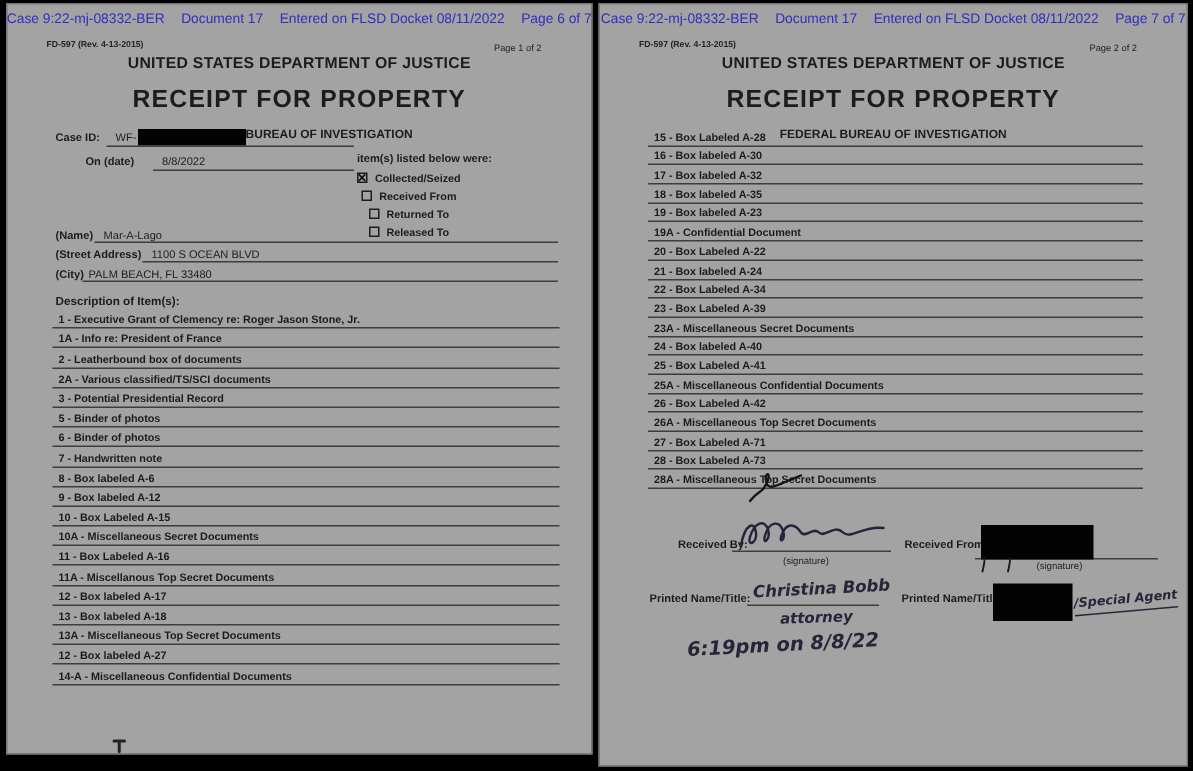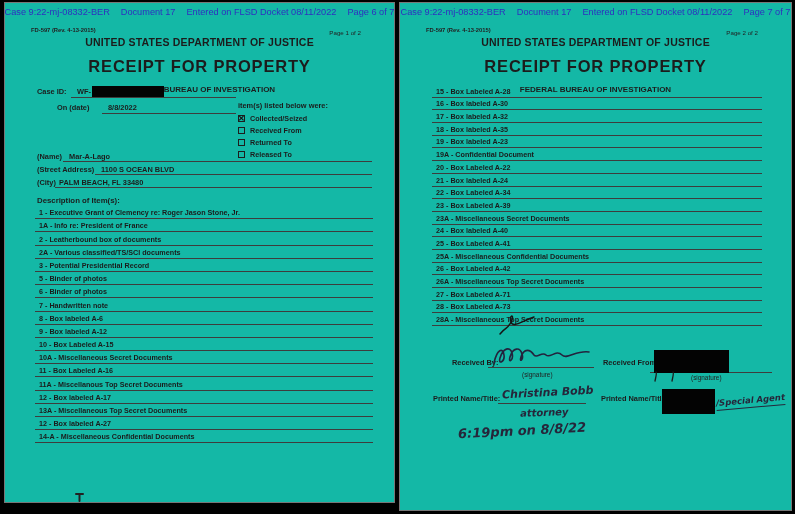--- a/index.html
+++ b/index.html
@@ -6,44 +6,44 @@
   html,body { width:795px; height:514px; }
   body {
     background:#000;
     position:relative;
     font-family:"Liberation Sans", sans-serif;
     color:#1c1c1c;
     overflow:hidden;
   }
   .page {
     position:absolute;
-    background:#14b8a6;
+    background:#a3a3a3;
     border:1px solid #777;
   }
   #page1 { left:4px; top:2px; width:391px; height:501px; }
   #page2 { left:399px; top:2px; width:393px; height:509px; }
 
   .docket {
     position:absolute; top:4px; left:0; right:0;
     display:flex; justify-content:center; gap:11px;
     font-size:9.2px; color:#2f2fc0; white-space:nowrap;
   }
   .form-no  { position:absolute; left:26px; top:24px; font-size:5.8px; font-weight:bold; color:#222; }
   .sheet-no { position:absolute; right:33px; top:26px; font-size:6.2px; color:#222; }
   .doj  { position:absolute; top:33px; left:0; right:0; text-align:center; font-size:10.5px; font-weight:bold; letter-spacing:.2px; }
   .fbi  { position:absolute; top:45px; left:0; right:0; text-align:center; font-size:8px; font-weight:bold;margin-top:37px; }
   .title{ position:absolute; top:54px; left:0; right:0; text-align:center; font-size:16.5px; font-weight:bold; letter-spacing:.8px; }
 
   .lbl   { position:absolute; font-size:7.4px; font-weight:bold; white-space:nowrap; }
-  .val   { position:absolute; font-size:7.4px; font-weight:bold; white-space:nowrap; }
+  .val   { position:absolute; font-size:7.4px; font-weight:normal; white-space:nowrap; }
   .rule  { position:absolute; border-bottom:1px solid #3d3d3d; }
   .redact{ position:absolute; background:#030303; }
 
   .cb-list { position:absolute; left:233px; top:109px; }
-  .cb-row  { display:flex; align-items:center; height:12px; }
+  .cb-row  { display:flex; align-items:center; height:12px;justify-content:center; }
   .cb {
     width:7px; height:7px; border:1px solid #1d1d1d; margin-right:5px;
     position:relative; flex:0 0 auto;
   }
   .cb.checked::after {
     content:"\2715"; position:absolute; left:-1px; top:-2px;
     font-size:8px; font-weight:bold; color:#111;
   }
   .cb-label { font-size:7.2px; font-weight:bold; }
 
@@ -133,20 +133,21 @@
       <div class="item-row">5 - Binder of photos</div>
       <div class="item-row">6 - Binder of photos</div>
       <div class="item-row">7 - Handwritten note</div>
       <div class="item-row">8 - Box labeled A-6</div>
       <div class="item-row">9 - Box labeled A-12</div>
       <div class="item-row">10 - Box Labeled A-15</div>
       <div class="item-row">10A - Miscellaneous Secret Documents</div>
       <div class="item-row">11 - Box Labeled A-16</div>
       <div class="item-row">11A - Miscellanous Top Secret Documents</div>
       <div class="item-row">12 - Box labeled A-17</div>
+      <div class="item-row">13 - Box labeled A-18</div>
       <div class="item-row">13A - Miscellaneous Top Secret Documents</div>
       <div class="item-row">12 - Box labeled A-27</div>
       <div class="item-row">14-A - Miscellaneous Confidential Documents</div>
     </div>
 
   <svg class="ink" style="left:68px; top:488px;" width="14" height="14" viewBox="0 0 14 14">
     <path d="M3,3 h7 M6.5,3 v7" stroke="#222" stroke-width="2" fill="none" stroke-linecap="round"></path>
   </svg>
 </div>
 

